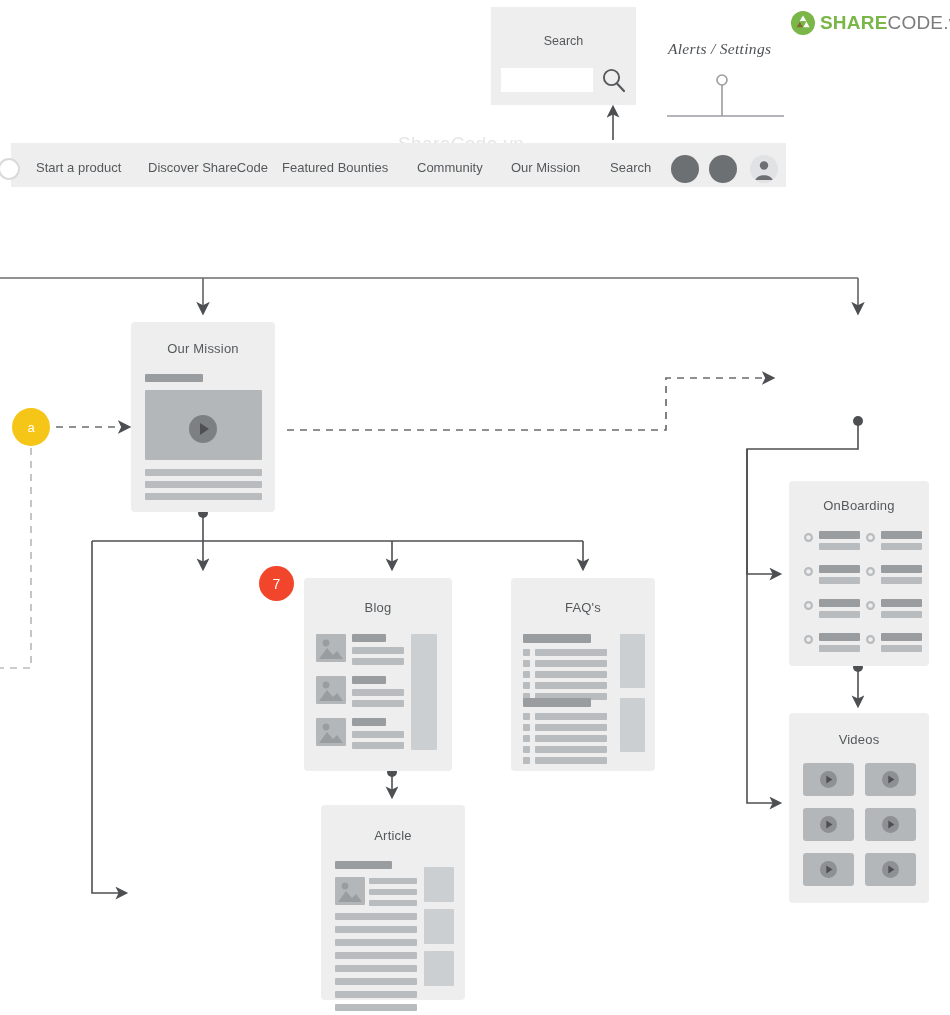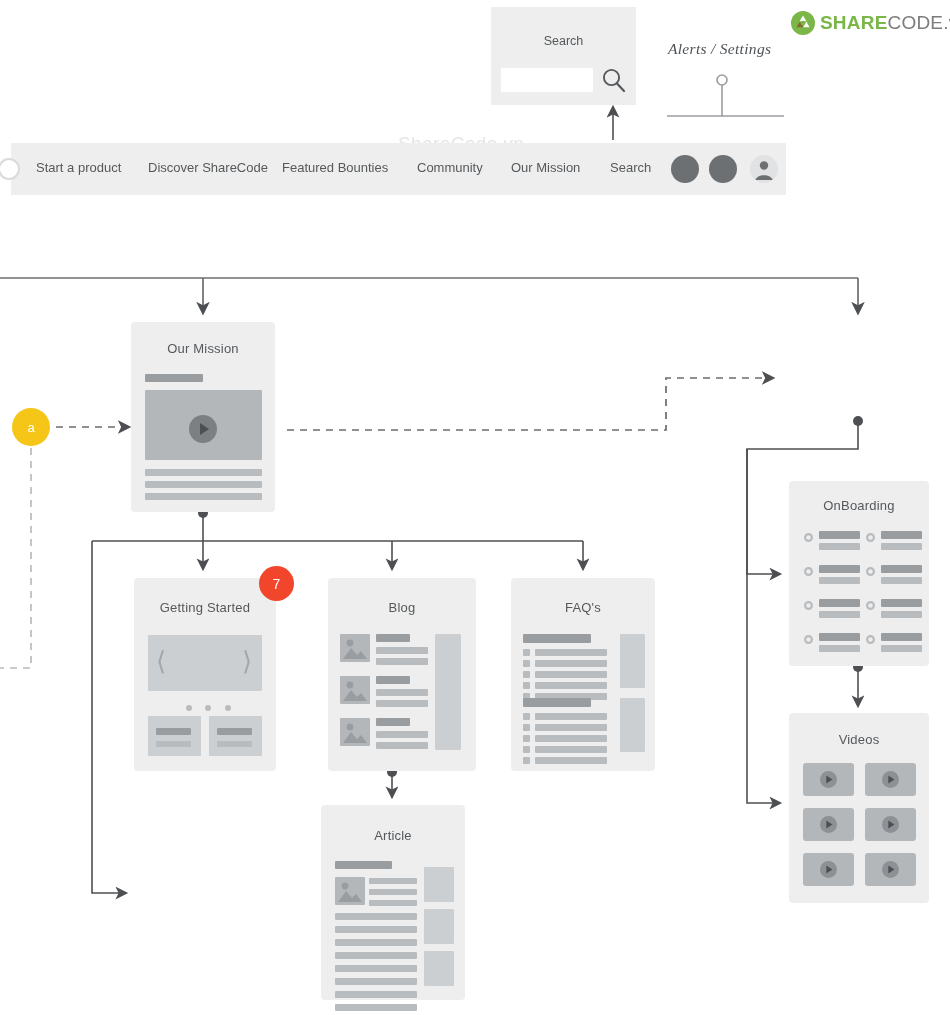--- a/index.html
+++ b/index.html
@@ -60,21 +60,21 @@
 
   
   #logo { position: absolute; left: 790px; top: 10px; height: 26px; }
   #logo .logo-text { position: absolute; left: 30px; top: 2px; font-size: 19px; font-weight: bold; letter-spacing: .2px; }
   #logo .t-green { color: #7ab648; }
   #logo .t-gray  { color: #7c7c7c; font-weight: normal; }
 
   
   #navbar {
     position: absolute; left: 11px; top: 143px;
-    width: 775px; height: 52px;
+    width: 775px; height: 44px;
     background: #eeeeee;
   }
   .nav-item {
     position: absolute; top: 17px;
     font-size: 13px; color: #55595c; white-space: nowrap;
   }
   #nav-logo-circle {
     position: absolute; left: -13px; top: 15px;
     width: 22px; height: 22px; border-radius: 50%;
     border: 2px solid #d8dadc; background: #fff;
@@ -298,40 +298,23 @@
           <path d="M6.3 4.6 L12.4 8.5 L6.3 12.4 Z" fill="#4d4f52"></path>
         </svg>
         <div class="bar g-box" style="left:76px;top:140px;width:51px;height:33px;position:absolute;border-radius:3px"></div>
         <svg width="17" height="17" viewBox="0 0 17 17" style="position:absolute;left:93px;top:148px">
           <circle cx="8.5" cy="8.5" r="8.5" fill="#8d9094"></circle>
           <path d="M6.3 4.6 L12.4 8.5 L6.3 12.4 Z" fill="#4d4f52"></path>
         </svg>
       </div>
   </div>
 
-  <div class="card" style="left:134px; top:578px; width:142px; height:193px;">
-    <div class="card-title" style="top:22px">Getting Started</div>
-    <div class="bar g-pale" style="left:14px; top:57px; width:114px; height:56px;"></div>
-    <div style="position:absolute; left:22px; top:70px; font-size:26px; color:#a5a8ab; line-height:1;">⟨</div>
-    <div style="position:absolute; left:108px; top:70px; font-size:26px; color:#a5a8ab; line-height:1;">⟩</div>
-    <div style="position:absolute; left:52px; top:119px;">
-      <span style="display:inline-block;width:6px;height:6px;border-radius:50%;background:#b9bcbf;margin-right:9px;"></span>
-      <span style="display:inline-block;width:6px;height:6px;border-radius:50%;background:#b9bcbf;margin-right:9px;"></span>
-      <span style="display:inline-block;width:6px;height:6px;border-radius:50%;background:#b9bcbf;"></span>
-    </div>
-    <div class="bar g-pale" style="left:14px; top:138px; width:53px; height:40px;"></div>
-    <div class="bar g-mid" style="left:22px; top:150px; width:35px; height:7px;"></div>
-    <div class="bar g-light" style="left:22px; top:163px; width:35px; height:6px;"></div>
-    <div class="bar g-pale" style="left:75px; top:138px; width:53px; height:40px;"></div>
-    <div class="bar g-mid" style="left:83px; top:150px; width:35px; height:7px;"></div>
-    <div class="bar g-light" style="left:83px; top:163px; width:35px; height:6px;"></div>
-  </div>
   <div id="badge-7">7</div>
 
-  <div class="card" style="left:328px; top:578px; width:148px; height:193px;">
+  <div class="card" style="left:304px; top:578px; width:148px; height:193px;">
     <div class="card-title" style="top:22px">Blog</div>
     <div id="blog-list">
         <div class="bar g-box" style="left:12px;top:56px;width:30px;height:28px;position:absolute"></div>
         <svg width="30" height="28" viewBox="0 0 30 28" style="position:absolute;left:12px;top:56px">
           <circle cx="10" cy="9" r="3.4" fill="#9a9da0"></circle>
           <path d="M3 25 L11 14 L17 21 L21 17 L27 25 Z" fill="#9a9da0"></path>
         </svg>
         <div class="bar g-mid" style="left:48px;top:56px;width:34px;height:8px;position:absolute"></div>
         <div class="bar g-light" style="left:48px;top:69px;width:52px;height:7px;position:absolute"></div>
         <div class="bar g-light" style="left:48px;top:80px;width:52px;height:7px;position:absolute"></div>

